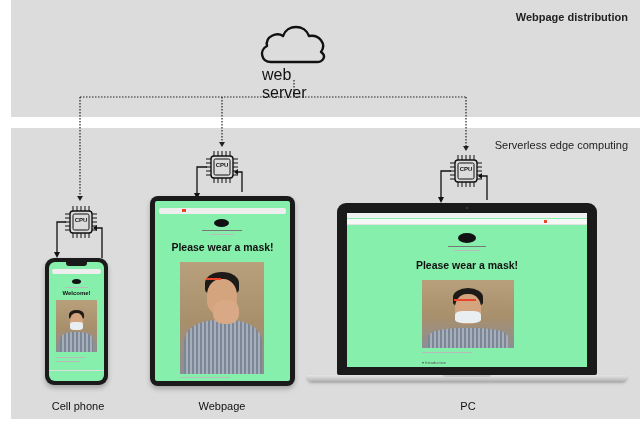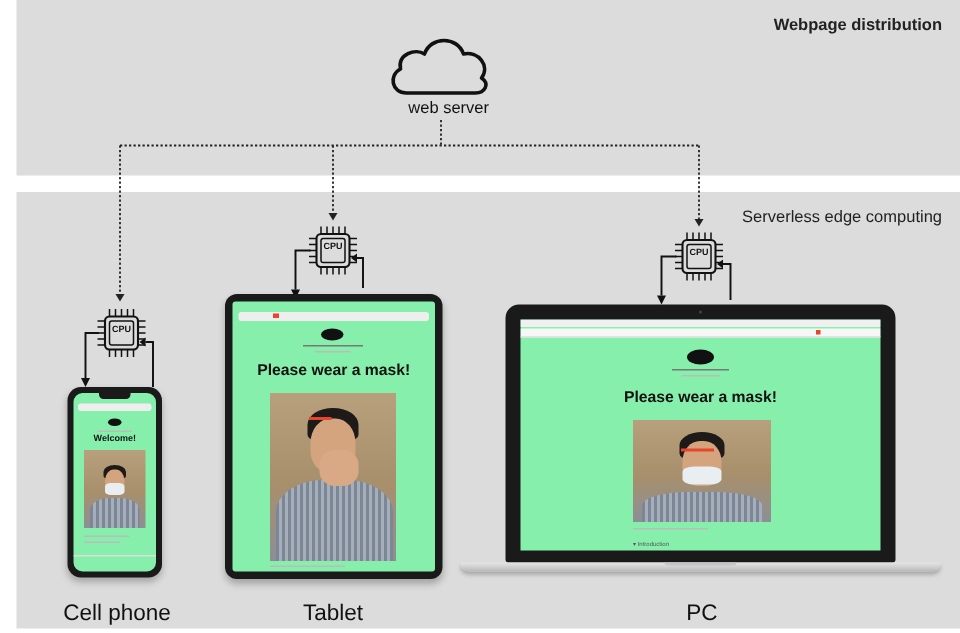--- a/index.html
+++ b/index.html
@@ -3,21 +3,21 @@
 <meta charset="utf-8">
 <style>
   html,body{margin:0;padding:0;background:#ffffff;}
   body{width:640px;height:422px;position:relative;overflow:hidden;font-family:"Liberation Sans",sans-serif;color:#111;}
   .panel{position:absolute;left:11px;right:0;background:#dcdcdc;}
   #panel-top{top:0;height:117px;}
   #panel-bottom{top:128px;height:291px;}
   .panel-label{position:absolute;font-size:11px;color:#222;white-space:nowrap;}
   .abs{position:absolute;}
   svg{display:block;}
-  .device-label{position:absolute;font-size:15px;color:#111;text-align:center;white-space:nowrap;}
+  .device-label{position:absolute;font-size:11px;color:#111;text-align:center;white-space:nowrap;}
   .screen{position:absolute;background:#86efac;overflow:hidden;}
   .urlbar{position:absolute;background:#eee;border-radius:2px;}
   .logo{position:absolute;background:#111;border-radius:50%;}
   .heading{position:absolute;font-weight:bold;text-align:center;white-space:nowrap;color:#111;}
   .photo{position:absolute;background:linear-gradient(180deg,#b9a07c 0%,#a88f6c 55%,#8c8f96 100%);overflow:hidden;}
   .face{position:absolute;background:#d4a47f;border-radius:45% 45% 40% 40%;}
   .hair{position:absolute;background:#1e1a18;border-radius:50% 50% 20% 20%;}
   .shirt{position:absolute;background:repeating-linear-gradient(90deg,#7c8796 0 2px,#a5aeba 2px 4px);border-radius:40% 40% 0 0;}
   .mask{position:absolute;background:#e8eef2;border-radius:30%;}
   .hand{position:absolute;background:#d9a885;border-radius:40%;}
@@ -32,21 +32,21 @@
 </div>
 <div id="panel-bottom" class="panel">
   <div class="panel-label" style="right:12px;top:11px;">Serverless edge computing</div>
 </div>
 
 <div class="abs" style="left:257px;top:22px;">
   <svg width="72" height="44" viewBox="0 0 72 44">
     <path d="M14 40 C4 40 2 28 10 24 C8 14 20 10 26 14 C30 2 48 2 52 14 C62 12 70 22 64 30 C70 34 66 40 60 40 Z" fill="none" stroke="#111" stroke-width="2.4" stroke-linejoin="round"></path>
   </svg>
 </div>
-<div class="abs" style="left:262px;top:66px;font-size:11px;width:64px;text-align:right;">web server</div>
+<div class="abs" style="left:262px;top:66px;font-size:16px;width:64px;text-align:left;">web server</div>
 
 <svg class="abs" style="left:0;top:0;" width="640" height="422">
   <g stroke="#222" stroke-width="1.2" stroke-dasharray="1.5,1.5" fill="none">
     <line x1="294" y1="80" x2="294" y2="97"></line>
     <line x1="80" y1="97" x2="466" y2="97"></line>
     <line x1="80" y1="97" x2="80" y2="196"></line>
     <line x1="222" y1="97" x2="222" y2="142"></line>
     <line x1="466" y1="97" x2="466" y2="146"></line>
   </g>
   <g fill="#222">
@@ -199,21 +199,21 @@
     <div class="photo" style="left:25px;top:61px;width:84px;height:112px;">
       <div class="hair" style="left:25px;top:10px;width:34px;height:22px;"></div>
       <div class="face" style="left:27px;top:17px;width:30px;height:36px;"></div>
       <div class="redbar" style="left:26px;top:16px;width:15px;height:2px;"></div>
       <div class="shirt" style="left:4px;top:58px;width:78px;height:54px;"></div>
       <div class="hand" style="left:33px;top:38px;width:26px;height:24px;"></div>
     </div>
     <div class="tinyline" style="left:25px;top:176px;width:50px;"></div>
   </div>
 </div>
-<div class="device-label" style="left:182px;top:400px;width:80px;">Tablet</div>
+<div class="device-label" style="left:182px;top:400px;width:80px;">Webpage</div>
 
 <div class="abs" style="left:337px;top:203px;width:260px;height:172px;background:#1a1a1a;border-radius:9px 9px 2px 2px;">
   <div class="abs" style="left:129px;top:4px;width:2px;height:2px;background:#444;border-radius:50%;"></div>
   <div class="screen" style="left:10px;top:10px;width:240px;height:154px;">
     <div class="abs" style="left:0;top:0;width:240px;height:5px;background:#f0f0f0;"></div>
     <div class="abs" style="left:0;top:6px;width:240px;height:5px;background:#f7f7f7;border-bottom:1px solid #e2e2e2;"></div>
     <div class="abs" style="left:197px;top:7px;width:3px;height:3px;background:#e8452a;"></div>
     <div class="logo" style="left:111px;top:20px;width:18px;height:10px;"></div>
     <div class="tinyline" style="left:101px;top:33px;width:38px;background:#777;"></div>
     <div class="tinyline" style="left:107px;top:37px;width:26px;"></div>

